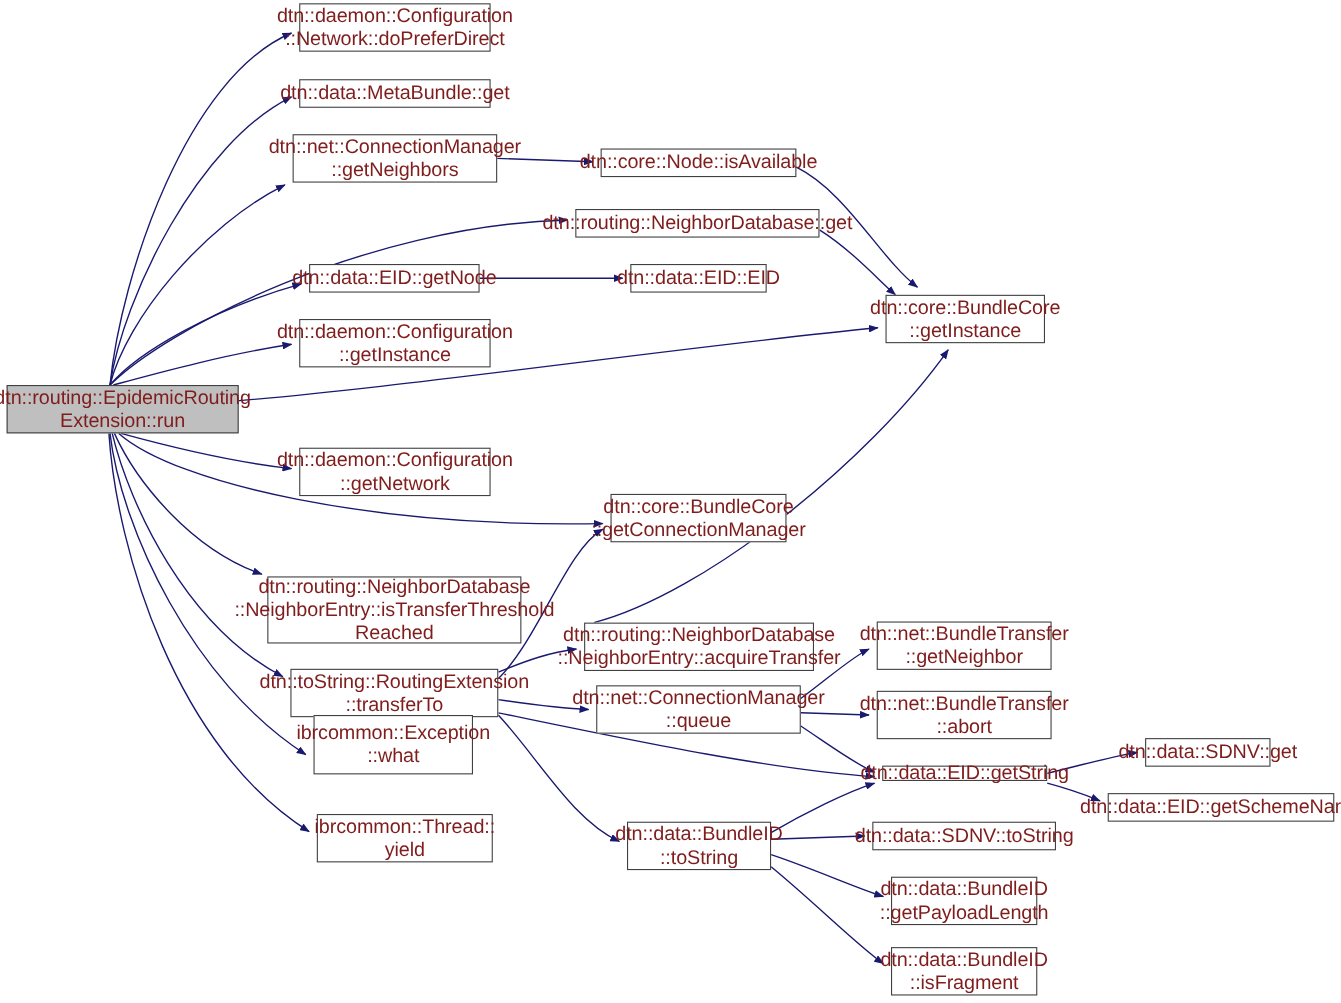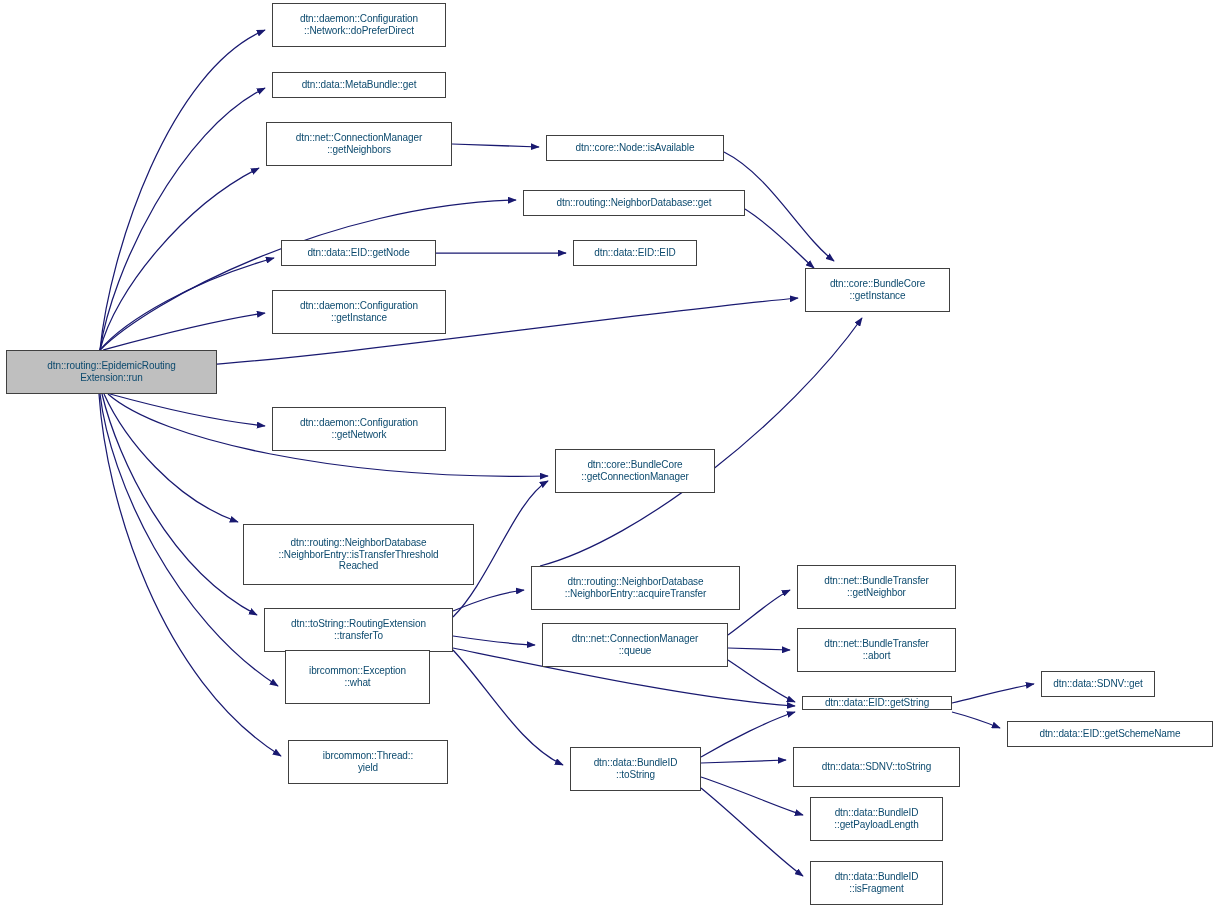--- a/index.html
+++ b/index.html
@@ -23,22 +23,22 @@
     top: 0;
     width: 1219px;
     height: 912px;
     pointer-events: none;
   }
   .node {
     position: absolute;
     box-sizing: border-box;
     border: 1px solid #404040;
     background: #ffffff;
-    color: #0c4a6e;
-    font-size: 10px;
+    color: #7f1d1d;
+    font-size: 18px;
     line-height: 1.18;
     display: flex;
     align-items: center;
     justify-content: center;
     text-align: center;
     white-space: pre-line;
     padding: 1px 2px;
     letter-spacing: -0.1px;
   }
   .node.root {
@@ -128,20 +128,20 @@
 ::abort</div>
       <div class="node" style="left: 802px; top: 696px; width: 150px; height: 14px;">dtn::data::EID::getString</div>
       <div class="node" style="left: 1041px; top: 671px; width: 114px; height: 26px;">dtn::data::SDNV::get</div>
       <div class="node" style="left: 1007px; top: 721px; width: 206px; height: 26px;">dtn::data::EID::getSchemeName</div>
       <div class="node" style="left: 285px; top: 650px; width: 145px; height: 54px;">ibrcommon::Exception
 ::what</div>
       <div class="node" style="left: 288px; top: 740px; width: 160px; height: 44px;">ibrcommon::Thread::
 yield</div>
       <div class="node" style="left: 570px; top: 747px; width: 131px; height: 44px;">dtn::data::BundleID
 ::toString</div>
-      <div class="node" style="left: 793px; top: 747px; width: 167px; height: 40px;">dtn::data::SDNV::toString</div>
+      <div class="node" style="left: 793px; top: 747px; width: 167px; height: 26px;">dtn::data::SDNV::toString</div>
       <div class="node" style="left: 810px; top: 797px; width: 133px; height: 44px;">dtn::data::BundleID
 ::getPayloadLength</div>
       <div class="node" style="left: 810px; top: 861px; width: 133px; height: 44px;">dtn::data::BundleID
 ::isFragment</div>
     </div>
 
 </div>
 
 </body></html>

